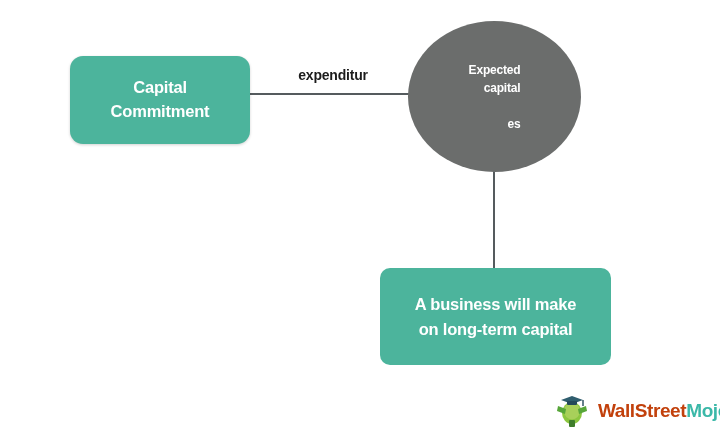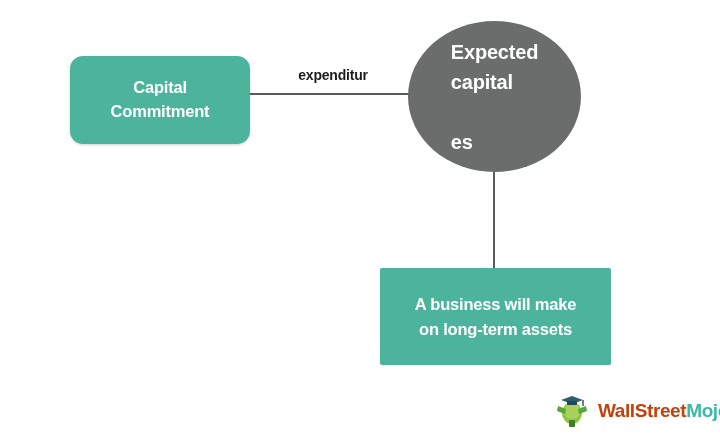--- a/index.html
+++ b/index.html
@@ -87,37 +87,37 @@
     background: #6b6d6c;
     border-radius: 50%;
     display: flex;
     align-items: center;
     justify-content: center;
     box-sizing: border-box;
     padding: 6px 22px;
   }
   .node-ellipse .node-text {
     color: #ffffff;
-    font-size: 20px;
+    font-size: 12px;
     font-weight: 700;
     line-height: 1.5;
-    text-align: left;
+    text-align: right;
     letter-spacing: -0.2px;
     word-break: break-all;
   }
 
   
   .node-rect {
     position: absolute;
     left: 380px;
     top: 268px;
     width: 231px;
     height: 97px;
     background: #4cb49c;
-    border-radius: 2px;
+    border-radius: 10px;
     display: flex;
     align-items: center;
     justify-content: center;
     box-sizing: border-box;
     padding: 4px 8px;
   }
   .node-rect .node-text {
     color: #ffffff;
     font-size: 16.5px;
     font-weight: 700;
@@ -174,21 +174,21 @@
       <span>Expected</span><br>
       <span>capital</span><br>
       <br>
       <span>es</span>
     </div>
   </div>
 
   <div class="node-rect">
     <div class="node-text">
       <span>A business will make</span><br>
-      <span>on long-term assets</span>
+      <span>on long-term capital</span>
     </div>
   </div>
 
   <div class="logo">
     <svg class="logo-mark" viewBox="0 0 38 36">
       <ellipse cx="19" cy="21" rx="10" ry="11" fill="#8cc63f"></ellipse>
       <ellipse cx="19" cy="19" rx="8" ry="8.5" fill="#a8d05a"></ellipse>
       <path d="M5 14 L13 17 L12 22 L4 19 Z" fill="#57a639"></path>
       <path d="M33 14 L25 17 L26 22 L34 19 Z" fill="#57a639"></path>
       <rect x="16" y="28" width="6" height="7" rx="1" fill="#3f7d2b"></rect>

